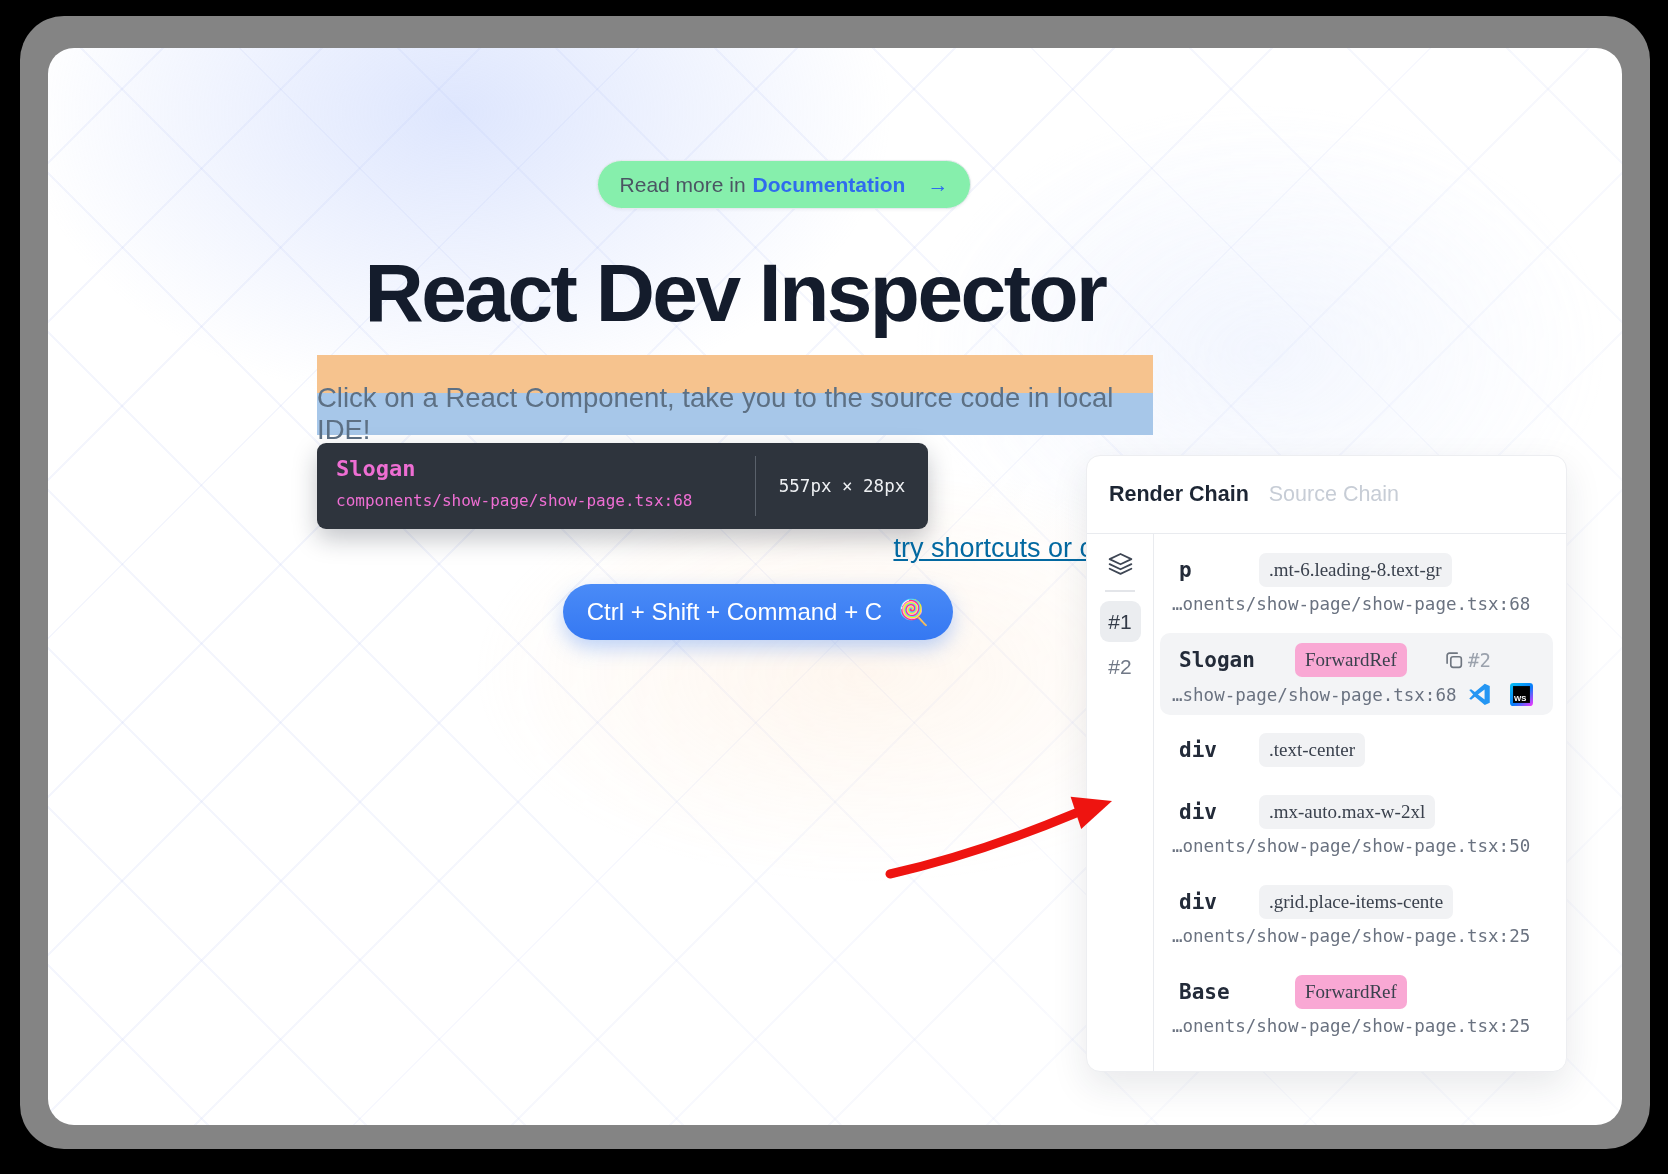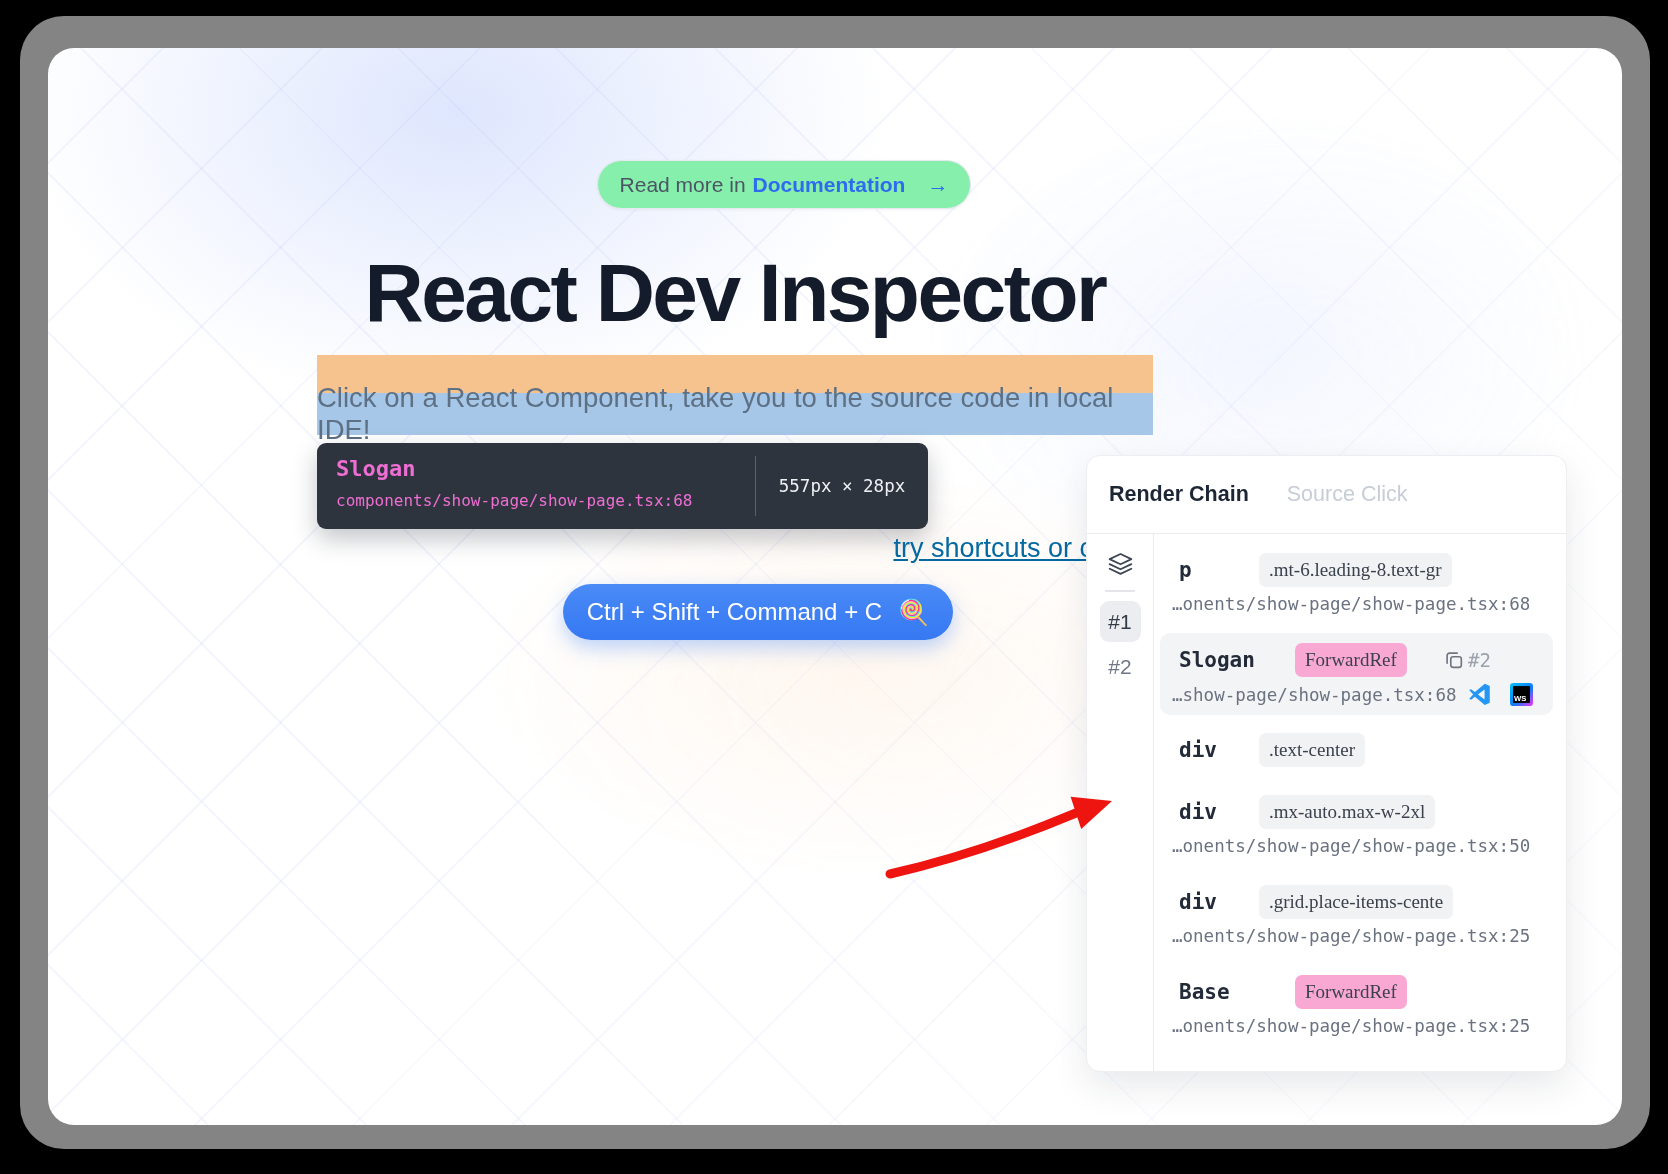--- a/index.html
+++ b/index.html
@@ -57,21 +57,21 @@
        box-shadow:0 8px 20px rgba(66,133,244,.35);cursor:pointer;}
   .cta .emoji{font-size:25px;}
 
   
   .arrow-svg{position:absolute;inset:0;z-index:40;pointer-events:none;}
 
   
   .panel{position:absolute;left:1038px;top:407px;width:479px;height:615px;background:#fff;
          border:1px solid #edeef1;border-radius:14px;overflow:hidden;z-index:20;
          box-shadow:0 14px 36px rgba(30,41,59,.10);}
-  .p-header{height:77px;display:flex;align-items:center;gap:38px;padding-left:22px;
+  .p-header{height:77px;display:flex;align-items:center;gap:20px;padding-left:22px;
             border-bottom:1px solid #e9ebef;}
   .tab{font-size:21.5px;cursor:pointer;}
   .tab.active{font-weight:bold;color:#1d2634;}
   .tab.inactive{color:#c7cdd6;}
   .p-body{display:flex;height:537px;}
   .rail{width:66px;display:flex;flex-direction:column;align-items:center;padding-top:15px;flex:none;}
   .rail-hr{width:30px;height:2px;background:#e3e5e9;margin-top:12px;}
   .rail-item{margin-top:13px;font-size:21px;color:#707886;cursor:pointer;}
   .rail-item.active{margin-top:9px;width:41px;height:41px;background:#ebedf0;border-radius:9px;
                     display:flex;align-items:center;justify-content:center;color:#333b48;}
@@ -132,21 +132,21 @@
   </div>
 
   <svg class="arrow-svg" width="1574" height="1077" viewBox="0 0 1574 1077">
     <path d="M842 826 Q 930 806 1028 765" stroke="#ee1410" stroke-width="9" stroke-linecap="round" fill="none"></path>
     <polygon points="1064,753 1033.2,781.1 1022.6,748.7" fill="#ee1410"></polygon>
   </svg>
 
   <div class="panel">
     <div class="p-header">
       <span class="tab active">Render Chain</span>
-      <span class="tab inactive">Source Click</span>
+      <span class="tab inactive">Source Chain</span>
     </div>
     <div class="p-body">
       <div class="rail">
         <span style="display:inline-flex;">
           <svg width="29" height="29" viewBox="0 0 28 28" fill="none" stroke="#3e4654" stroke-width="1.7" stroke-linejoin="round" stroke-linecap="round">
             <path d="M3.5 9.8 L14 4.8 L24.5 9.8 L14 14.8 Z"></path>
             <path d="M3.5 14.6 L14 19.6 L24.5 14.6"></path>
             <path d="M3.5 19 L14 24 L24.5 19"></path>
           </svg>
         </span>

